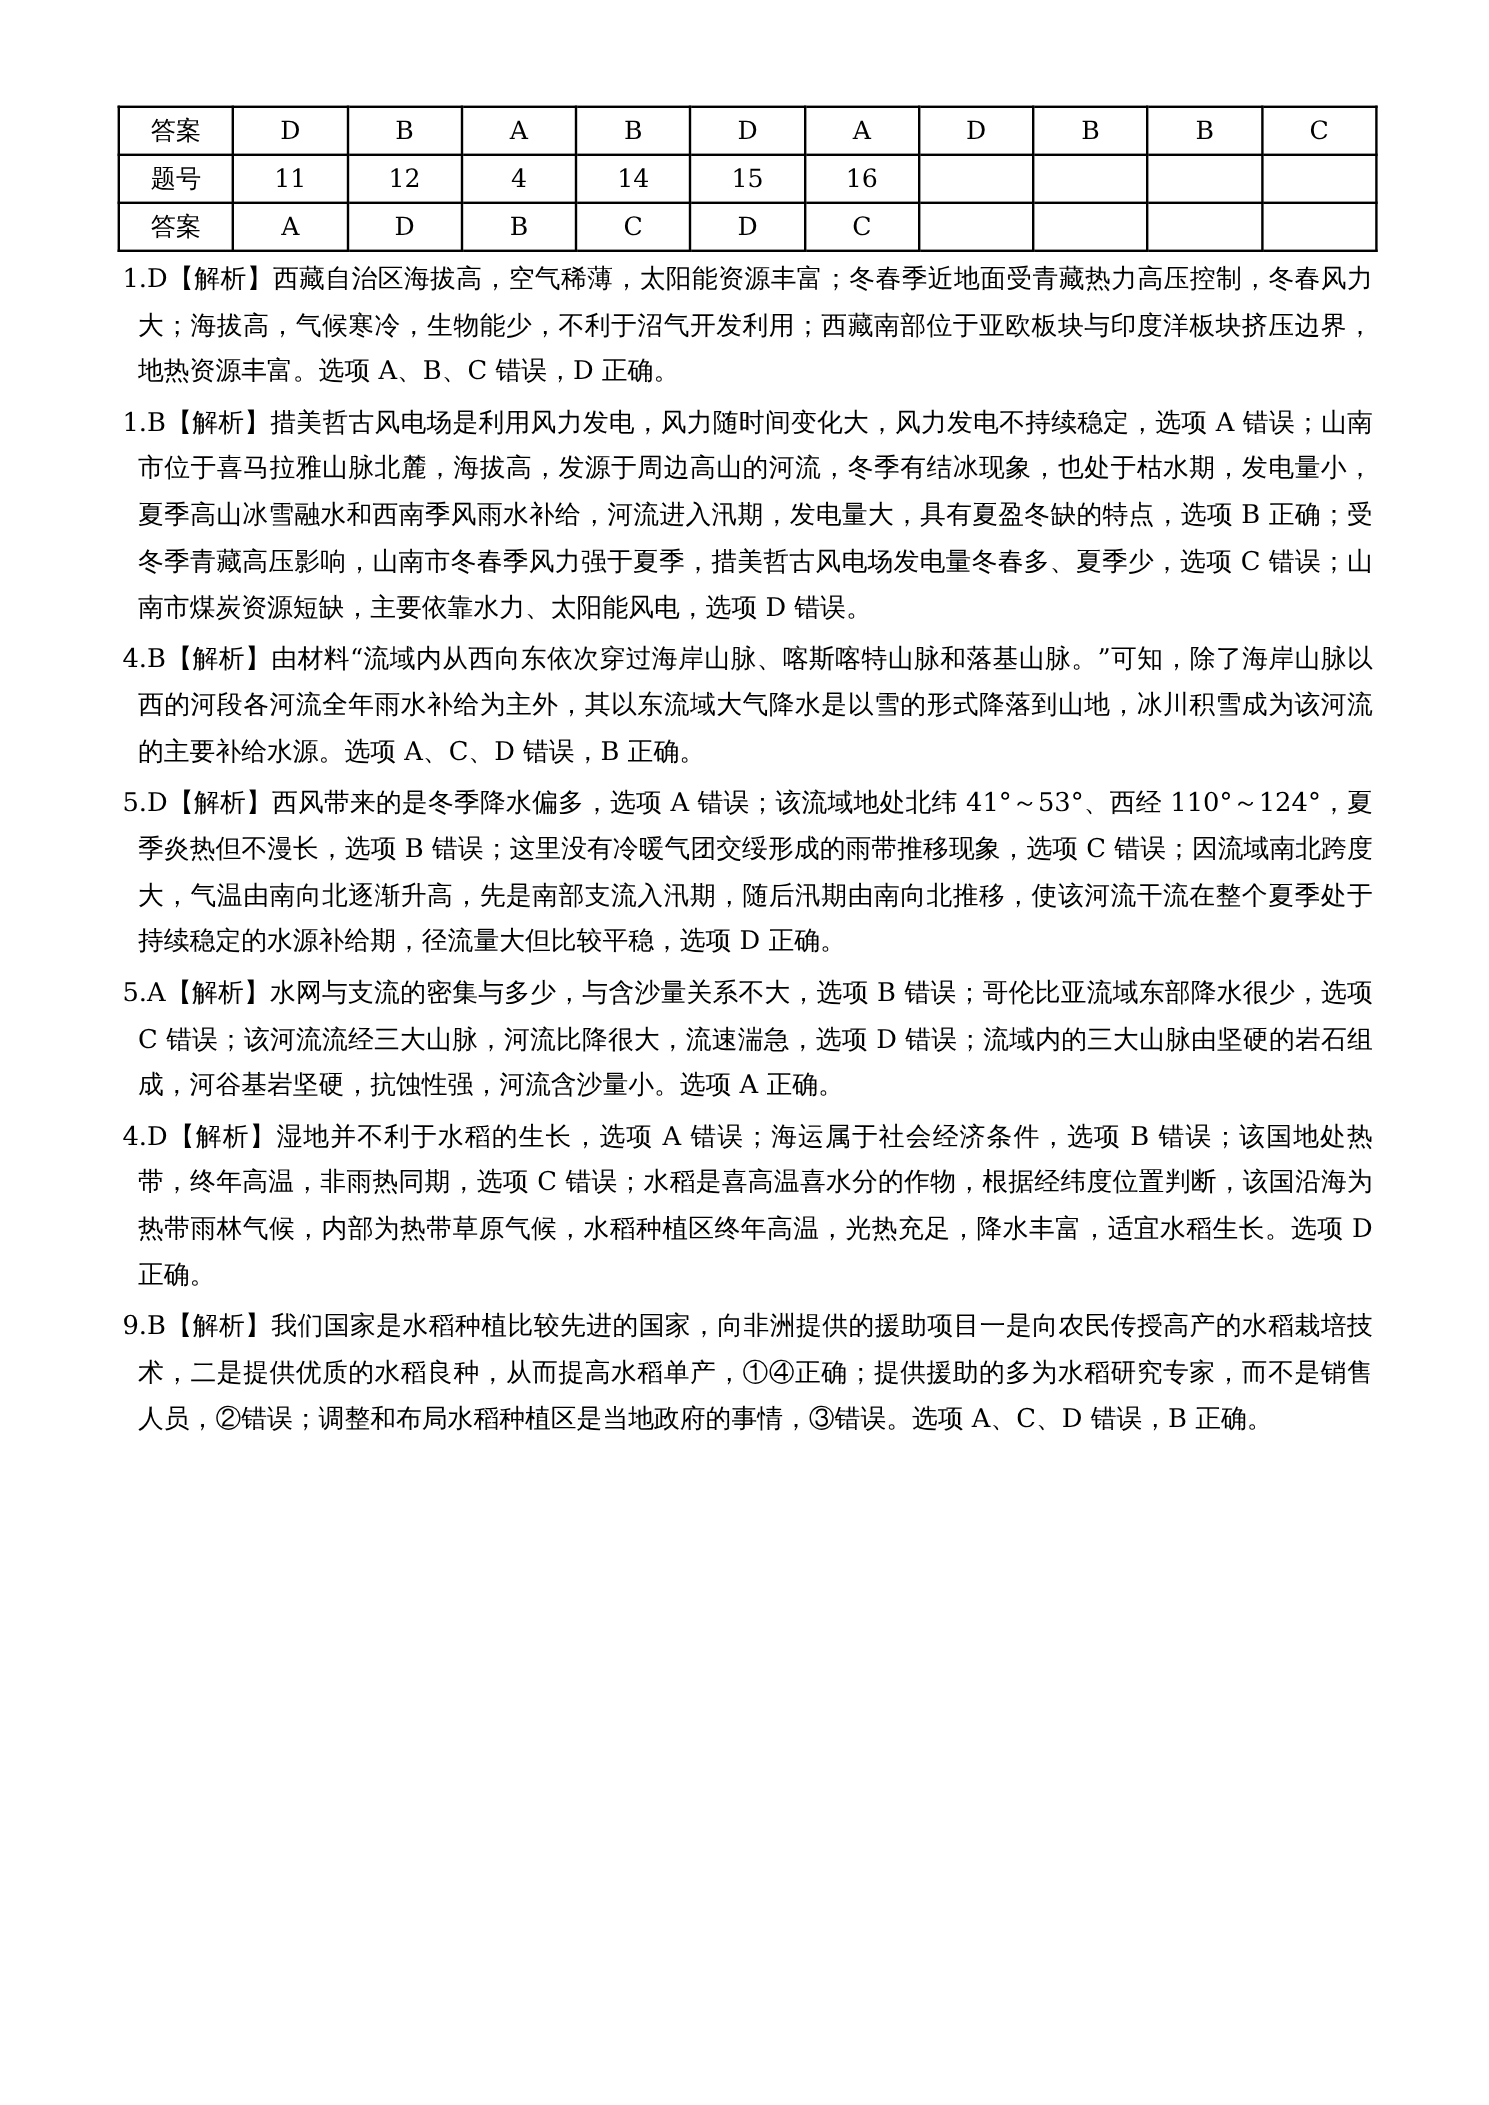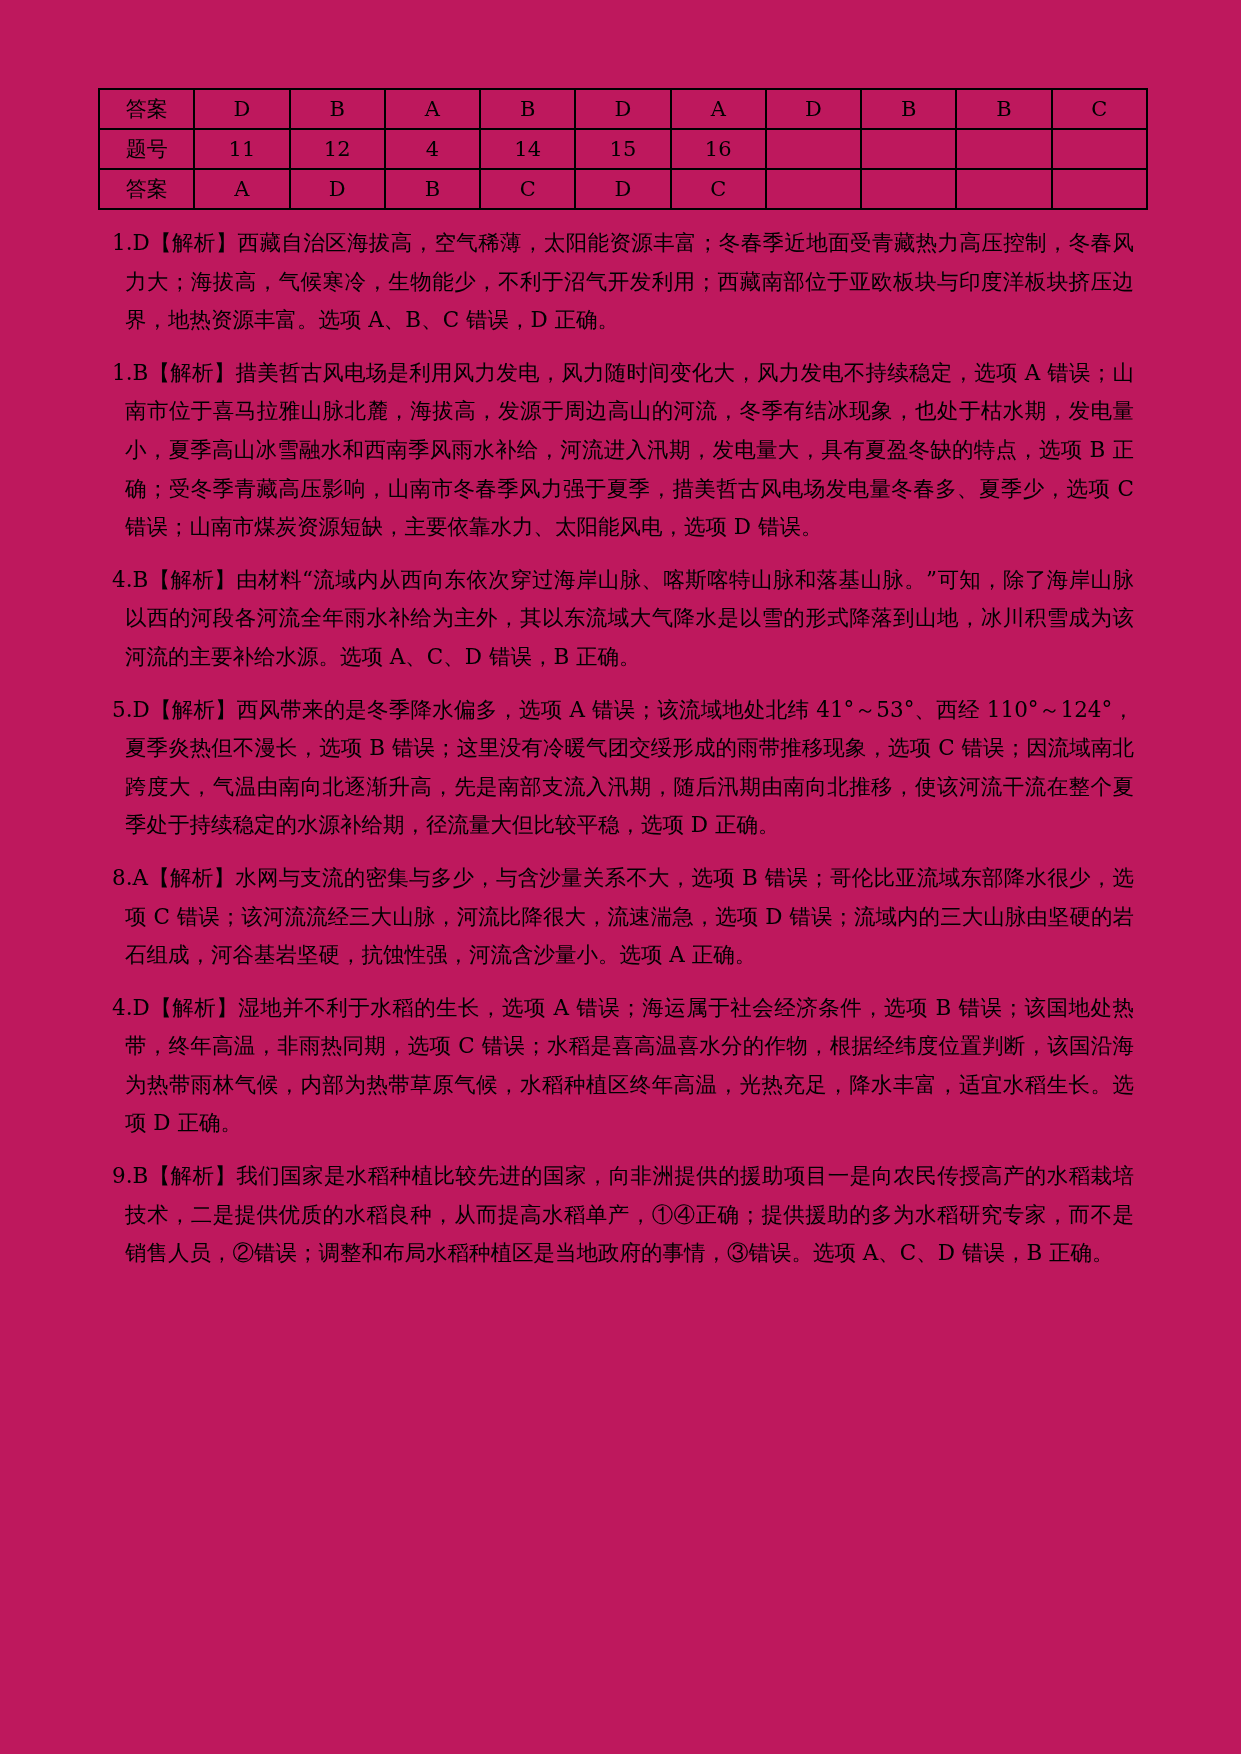--- a/index.html
+++ b/index.html
@@ -1,18 +1,18 @@
 <!DOCTYPE html>
 <html><head>
 <meta charset="utf-8">
 <style>
   html,body { margin:0; padding:0; background:#e8e8e8; }
   .page {
     width:1241px; height:1754px;
-    background:#be185d;
+    background:#ffffff;
     position:relative;
     margin:0 auto;
     font-family:"DejaVu Serif","Liberation Serif",serif;
     color:#000000;
     overflow:hidden;
   }
   .content {
     position:absolute;
     left:98px; top:88px;
     width:1050px;
@@ -32,21 +32,21 @@
     overflow:hidden;
     white-space:nowrap;
   }
   .paras {
     margin-top:3px;
     font-size:21.5px;
     line-height:38.6px;
     text-align:justify;
   }
   .para {
-    margin:14px;
+    margin:4px;
     padding-left:13px;
     text-indent:-13px;
     word-break:break-all;
   }
 </style>
 </head>
 <body>
 
 <div class="page">
   <div class="content">
@@ -93,19 +93,19 @@
           <td></td>
         </tr>
       </tbody>
     </table>
 
     <div class="paras">
       <p class="para">1.D【解析】西藏自治区海拔高，空气稀薄，太阳能资源丰富；冬春季近地面受青藏热力高压控制，冬春风力大；海拔高，气候寒冷，生物能少，不利于沼气开发利用；西藏南部位于亚欧板块与印度洋板块挤压边界，地热资源丰富。选项 A、B、C 错误，D 正确。</p>
       <p class="para">1.B【解析】措美哲古风电场是利用风力发电，风力随时间变化大，风力发电不持续稳定，选项 A 错误；山南市位于喜马拉雅山脉北麓，海拔高，发源于周边高山的河流，冬季有结冰现象，也处于枯水期，发电量小，夏季高山冰雪融水和西南季风雨水补给，河流进入汛期，发电量大，具有夏盈冬缺的特点，选项 B 正确；受冬季青藏高压影响，山南市冬春季风力强于夏季，措美哲古风电场发电量冬春多、夏季少，选项 C 错误；山南市煤炭资源短缺，主要依靠水力、太阳能风电，选项 D 错误。</p>
       <p class="para">4.B【解析】由材料“流域内从西向东依次穿过海岸山脉、喀斯喀特山脉和落基山脉。”可知，除了海岸山脉以西的河段各河流全年雨水补给为主外，其以东流域大气降水是以雪的形式降落到山地，冰川积雪成为该河流的主要补给水源。选项 A、C、D 错误，B 正确。</p>
       <p class="para">5.D【解析】西风带来的是冬季降水偏多，选项 A 错误；该流域地处北纬 41°～53°、西经 110°～124°，夏季炎热但不漫长，选项 B 错误；这里没有冷暖气团交绥形成的雨带推移现象，选项 C 错误；因流域南北跨度大，气温由南向北逐渐升高，先是南部支流入汛期，随后汛期由南向北推移，使该河流干流在整个夏季处于持续稳定的水源补给期，径流量大但比较平稳，选项 D 正确。</p>
-      <p class="para">8.A【解析】水网与支流的密集与多少，与含沙量关系不大，选项 B 错误；哥伦比亚流域东部降水很少，选项 C 错误；该河流流经三大山脉，河流比降很大，流速湍急，选项 D 错误；流域内的三大山脉由坚硬的岩石组成，河谷基岩坚硬，抗蚀性强，河流含沙量小。选项 A 正确。</p>
+      <p class="para">5.A【解析】水网与支流的密集与多少，与含沙量关系不大，选项 B 错误；哥伦比亚流域东部降水很少，选项 C 错误；该河流流经三大山脉，河流比降很大，流速湍急，选项 D 错误；流域内的三大山脉由坚硬的岩石组成，河谷基岩坚硬，抗蚀性强，河流含沙量小。选项 A 正确。</p>
       <p class="para">4.D【解析】湿地并不利于水稻的生长，选项 A 错误；海运属于社会经济条件，选项 B 错误；该国地处热带，终年高温，非雨热同期，选项 C 错误；水稻是喜高温喜水分的作物，根据经纬度位置判断，该国沿海为热带雨林气候，内部为热带草原气候，水稻种植区终年高温，光热充足，降水丰富，适宜水稻生长。选项 D 正确。</p>
       <p class="para">9.B【解析】我们国家是水稻种植比较先进的国家，向非洲提供的援助项目一是向农民传授高产的水稻栽培技术，二是提供优质的水稻良种，从而提高水稻单产，①④正确；提供援助的多为水稻研究专家，而不是销售人员，②错误；调整和布局水稻种植区是当地政府的事情，③错误。选项 A、C、D 错误，B 正确。</p>
     </div>
 
   </div>
 </div>
 
 </body></html>

